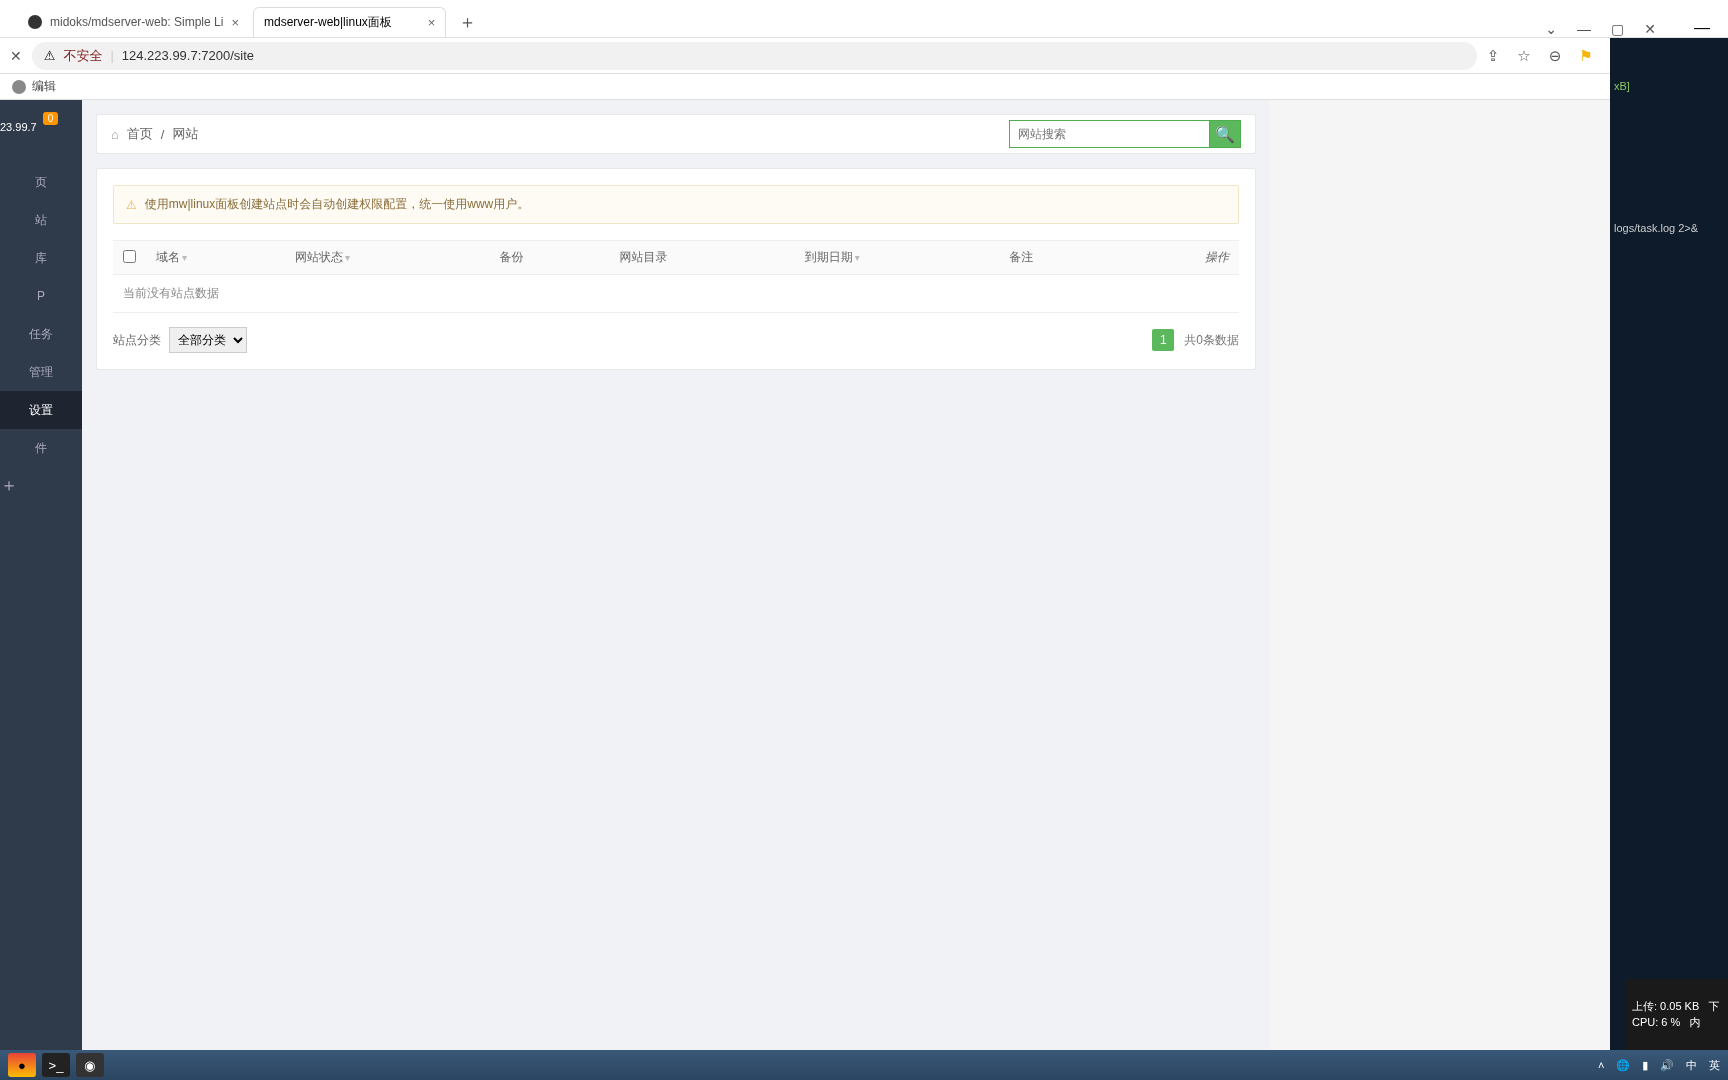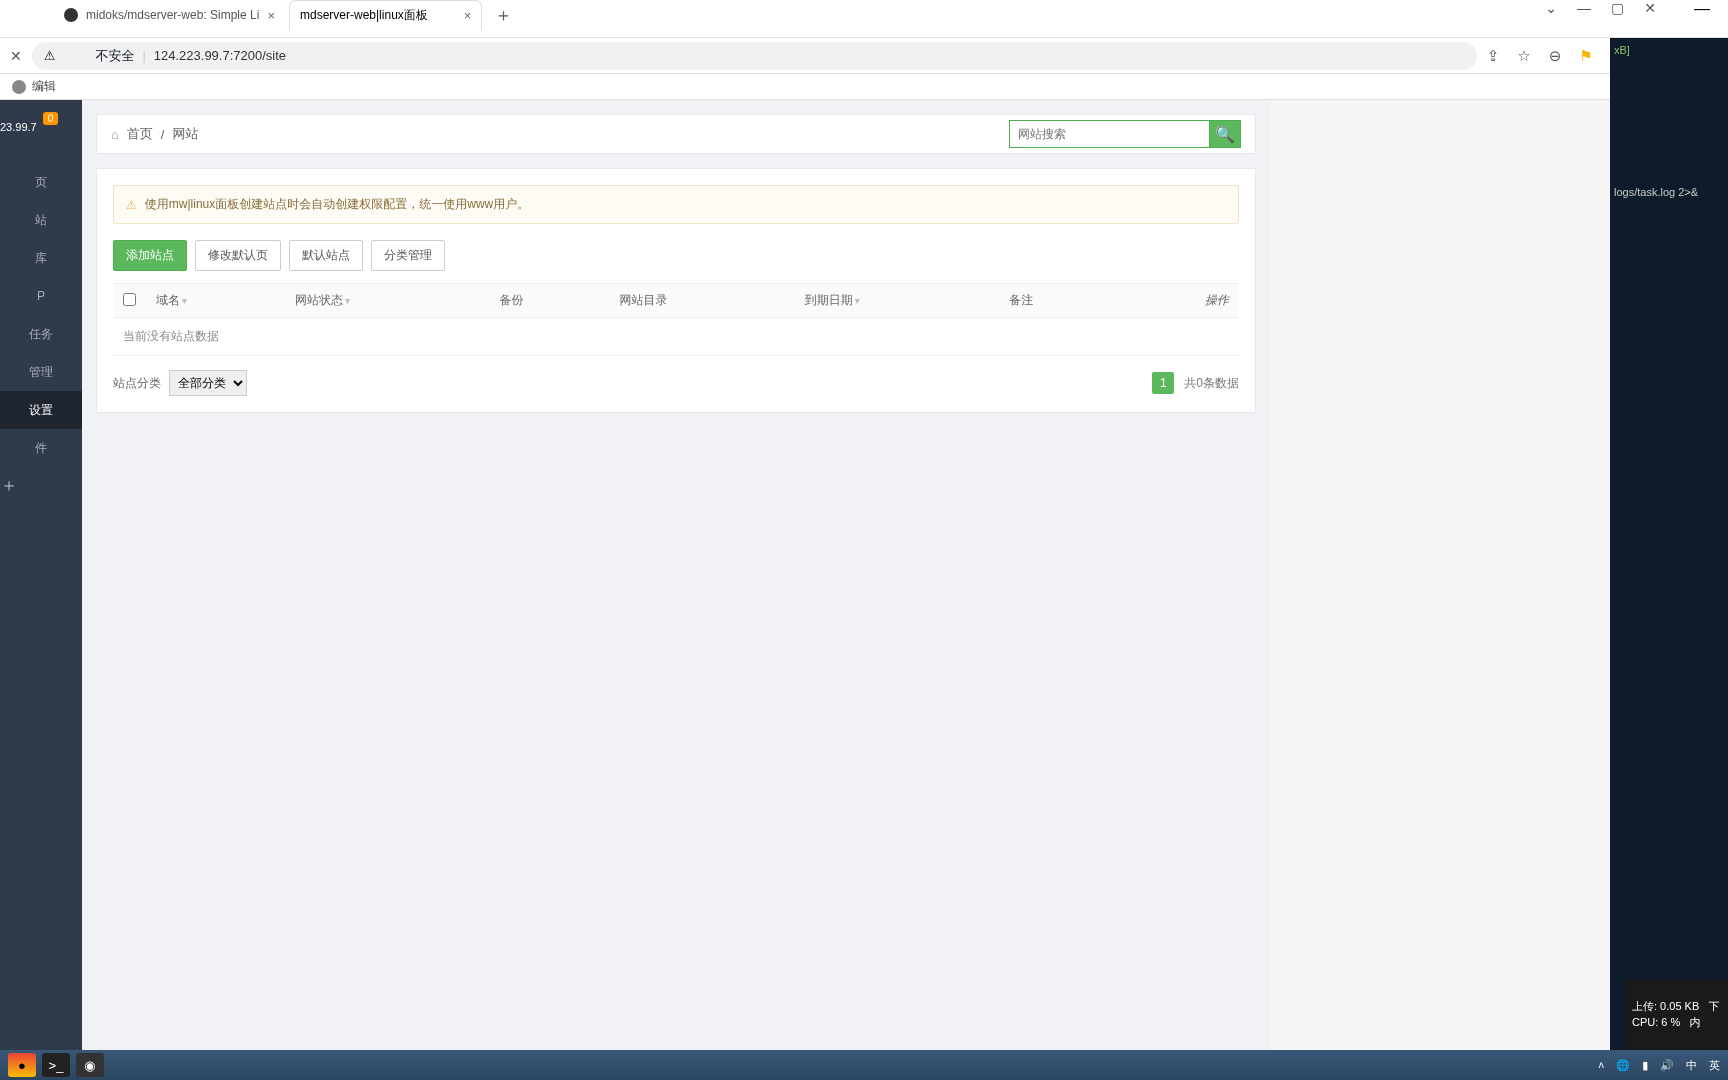--- a/index.html
+++ b/index.html
@@ -1,35 +1,35 @@
 <!DOCTYPE html>
 <html><head>
   <meta charset="utf-8">
   <style>
     * { margin: 0; padding: 0; box-sizing: border-box; font-family: -apple-system, "Segoe UI", Arial, sans-serif; }
     body { background: #f5f5f5; overflow: hidden; width: 1728px; height: 1080px; position: relative; }
     
     
-    .title-bar { height: 38px; background: #fff; display: flex; align-items: flex-start; border-bottom: 1px solid #e0e0e0; padding-left: 36px; }
+    .title-bar { height: 38px; background: #fff; display: flex; align-items: flex-end; border-bottom: 1px solid #e0e0e0; }
     .tab-row { display: flex; align-items: center; flex: 1; padding-left: 18px; }
     .tab-pill { display: flex; align-items: center; height: 30px; border-radius: 6px 6px 0 0; padding: 0 10px; font-size: 12px; gap: 8px; margin-right: 4px; }
     .tab-pill.inactive { background: transparent; color: #555; }
     .tab-pill.active { background: #fff; border: 1px solid #ddd; border-bottom: none; gap: 36px; }
     .tab-close { font-size: 13px; color: #666; cursor: pointer; }
     .tab-favicon { width: 14px; height: 14px; border-radius: 50%; background: #333; }
     .tab-newtab { margin-left: 8px; font-size: 18px; color: #555; }
     .win-ctrls { display: flex; gap: 20px; padding: 0 20px; }
     .win-ctrls span { font-size: 14px; color: #555; cursor: pointer; }
     .win-ctrls-outer { display:flex; gap:22px; padding: 0 18px; align-items:center;}
     
     
     .addr-bar { height: 36px; background: #fff; display: flex; align-items: center; padding: 0 10px; gap: 10px; border-bottom: 1px solid #e0e0e0; }
     .addr-stop { font-size: 14px; color: #555; }
     .addr-input-wrap { flex: 1; height: 28px; background: #f1f1f1; border-radius: 14px; display: flex; align-items: center; padding: 0 12px; gap: 8px; font-size: 13px; }
-    .addr-insecure { color: #0f172a; margin-left: 32px; }
+    .addr-insecure { color: #7f1d1d; }
     .addr-url { color: #333; }
     .addr-tools { display: flex; gap: 18px; align-items: center; }
     .addr-tools span { font-size: 15px; color: #555; }
     
     
     .bookmarks-bar { height: 26px; background: #fff; display: flex; align-items: center; padding: 0 12px; font-size: 12px; color: #444; border-bottom: 1px solid #e0e0e0; justify-content: space-between;}
     .bm-left { display: flex; align-items: center; gap: 6px; }
     .bm-globe { width: 14px; height: 14px; border-radius: 50%; background: #888; }
     .bm-right { display:flex; align-items:center; gap:6px;}
     .bm-folder { width:14px; height:12px; background:#ffd766; border-radius:2px;}
@@ -155,21 +155,21 @@
     <span class="bm-globe"></span>
     <span>编辑</span>
   </div>
   <div class="bm-right">
     <span class="bm-folder"></span>
     <span>其他书签</span>
   </div>
 </div>
 
 <div class="terminal-strip">
-  <div style=""><span class="term-green">xB]</span></div>
+  <div style="margin-top:36px"><span class="term-green">xB]</span></div>
   <div style="margin-top:130px"><span>logs/task.log 2&gt;&amp;</span></div>
 </div>
 
 <div class="app">
 
   <div class="sidebar">
     <div style="display:flex; gap:6px; align-items:center;">
       <span class="sb-ip">23.99.7</span>
       <span class="sb-badge">0</span>
     </div>
@@ -217,26 +217,20 @@
         </div>
       </div>
     </div>
 
     <div class="panel main-panel">
       <div class="alert">
         <span class="alert-icon">⚠</span>
         <span>使用mw|linux面板创建站点时会自动创建权限配置，统一使用www用户。</span>
       </div>
 
-      <div class="btn-row">
-        <button class="btn primary">添加站点</button>
-        <button class="btn">修改默认页</button>
-        <button class="btn">默认站点</button>
-        <button class="btn">分类管理</button>
-      </div>
 
       <table class="tbl">
         <thead>
           <tr>
             <th style="width:30px"><input type="checkbox" style=""></th>
             <th><span>域名</span><span class="sort-icon">▾</span></th>
             <th><span>网站状态</span><span class="sort-icon">▾</span></th>
             <th><span>备份</span></th>
             <th><span>网站目录</span></th>
             <th><span>到期日期</span><span class="sort-icon">▾</span></th>

